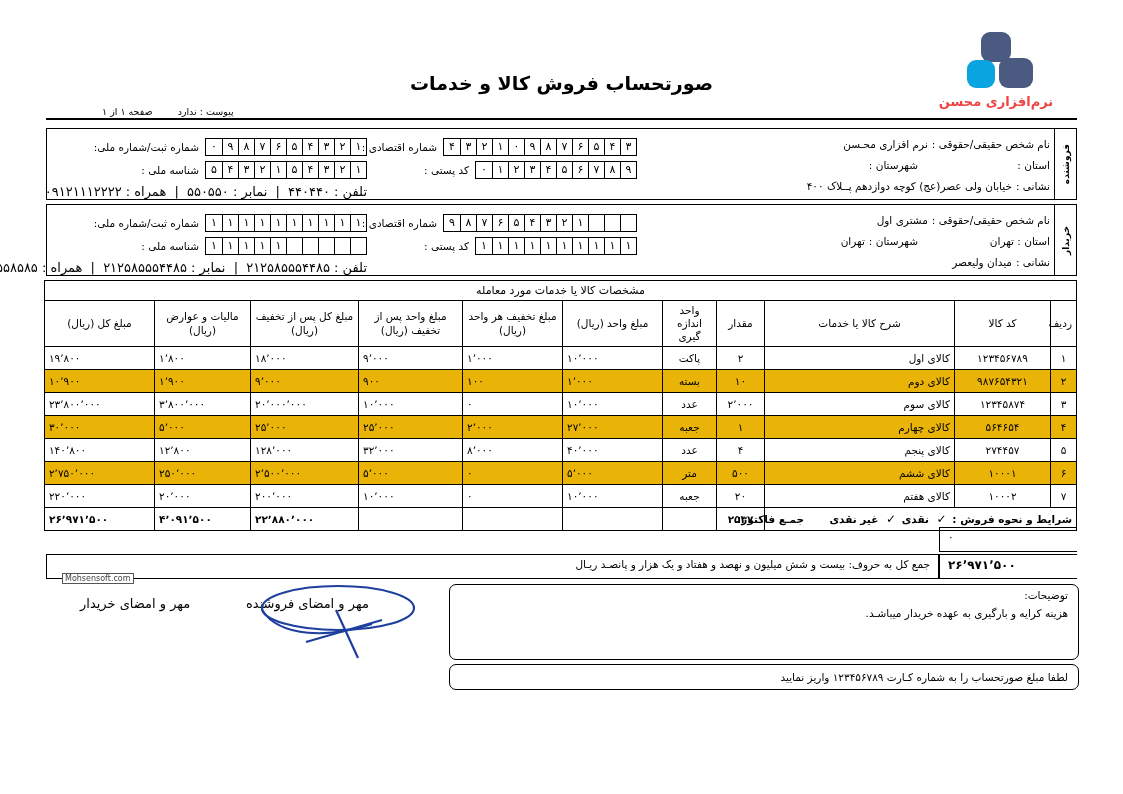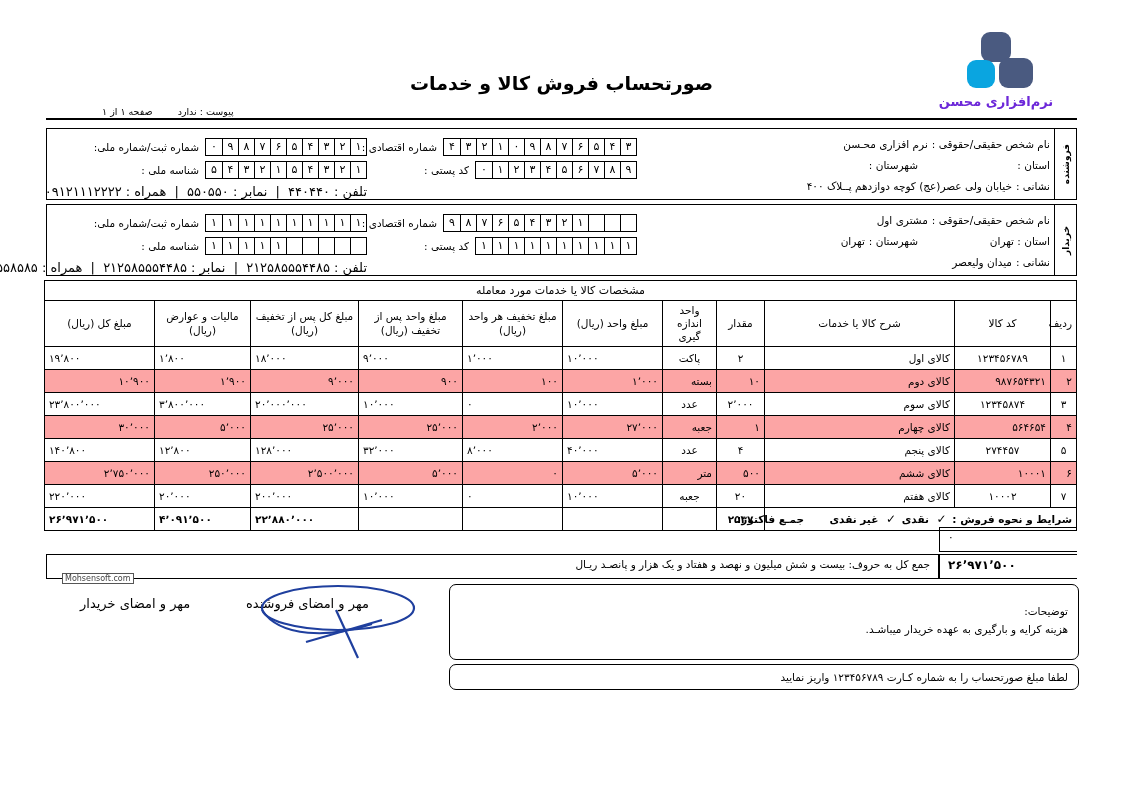--- a/index.html
+++ b/index.html
@@ -28,21 +28,21 @@
   .submeta { position: absolute; top: 88px; left: 80px; font-size: 9.5px; white-space: nowrap; }
   .submeta span { margin-left: 22px; }
 
   
   .logo { position: absolute; top: 14px; right: 52px; width: 150px; text-align: center; }
   .logo-mark { position: relative; width: 74px; height: 58px; margin: 0 auto; }
   .sq { position: absolute; border-radius: 9px; }
   .sq-a { width: 30px; height: 30px; top: 0;   right: 22px; background: #4a5a80; }
   .sq-b { width: 34px; height: 30px; top: 26px;right: 0;    background: #4a5a80; }
   .sq-c { width: 28px; height: 28px; top: 28px;right: 38px; background: #0aa5e0; }
-  .logo-text { margin-top: 4px; font-size: 13px; font-weight: bold; color: #6d28d9; }
+  .logo-text { margin-top: 4px; font-size: 13px; font-weight: bold; color: #ef4444; }
 
   .rule { position: absolute; left: 46px; right: 46px; border-top: 2px solid #000; }
 
   
   .party {
     position: absolute; left: 46px; right: 46px;
     border: 1.4px solid #000;
     height: 72px;
   }
   .party-tab {
@@ -86,21 +86,21 @@
   }
   table.items thead th.band {
     height: 20px; font-size: 11px; font-weight: normal; text-align: center;
   }
   table.items thead th.col {
     height: 46px; font-weight: normal; text-align: center; line-height: 1.25;
   }
   td.num { text-align: left; direction: ltr; }
   td.ctr { text-align: center; margin-top: 47px; }
   td.rtl { text-align: right; }
-  tr.alt td { background: #fca5a5; text-align: right; }
+  tr.alt td { background: #eab308; }
 
   .totrow td { font-weight: bold; }
   .cond {
     font-size: 10.5px; text-align: right; white-space: nowrap;
   }
   .chk { font-weight: bold; font-size: 12px; margin: 0 2px 0 4px; }
   .cond .gap { display: inline-block; width: 18px; }
 
   
   .striprow { position: absolute; left: 46px; right: 46px; display: flex; }
@@ -116,21 +116,21 @@
   .striprow .cellsml.bold { font-weight: bold; font-size: 12px; }
 
   .watermark {
     position: absolute; left: 62px; font-size: 8px; color: #444;
     border: 1px solid #555; padding: 0 2px; background: #fff;
   }
 
   
   .notes {
     position: absolute; border: 1.2px solid #000; border-radius: 7px;
-    font-size: 10.5px; padding: 18px 10px; line-height: 1.7; text-align: right;
+    font-size: 10.5px; padding: 2px 10px; line-height: 1.7; text-align: right;
   }
   .sign-seller, .sign-buyer {
     position: absolute; font-size: 13px; text-align: center; white-space: nowrap;
   }
   .ink { position: absolute; pointer-events: none; }
 </style>
 </head>
 <body>
 
 <div class="page">

